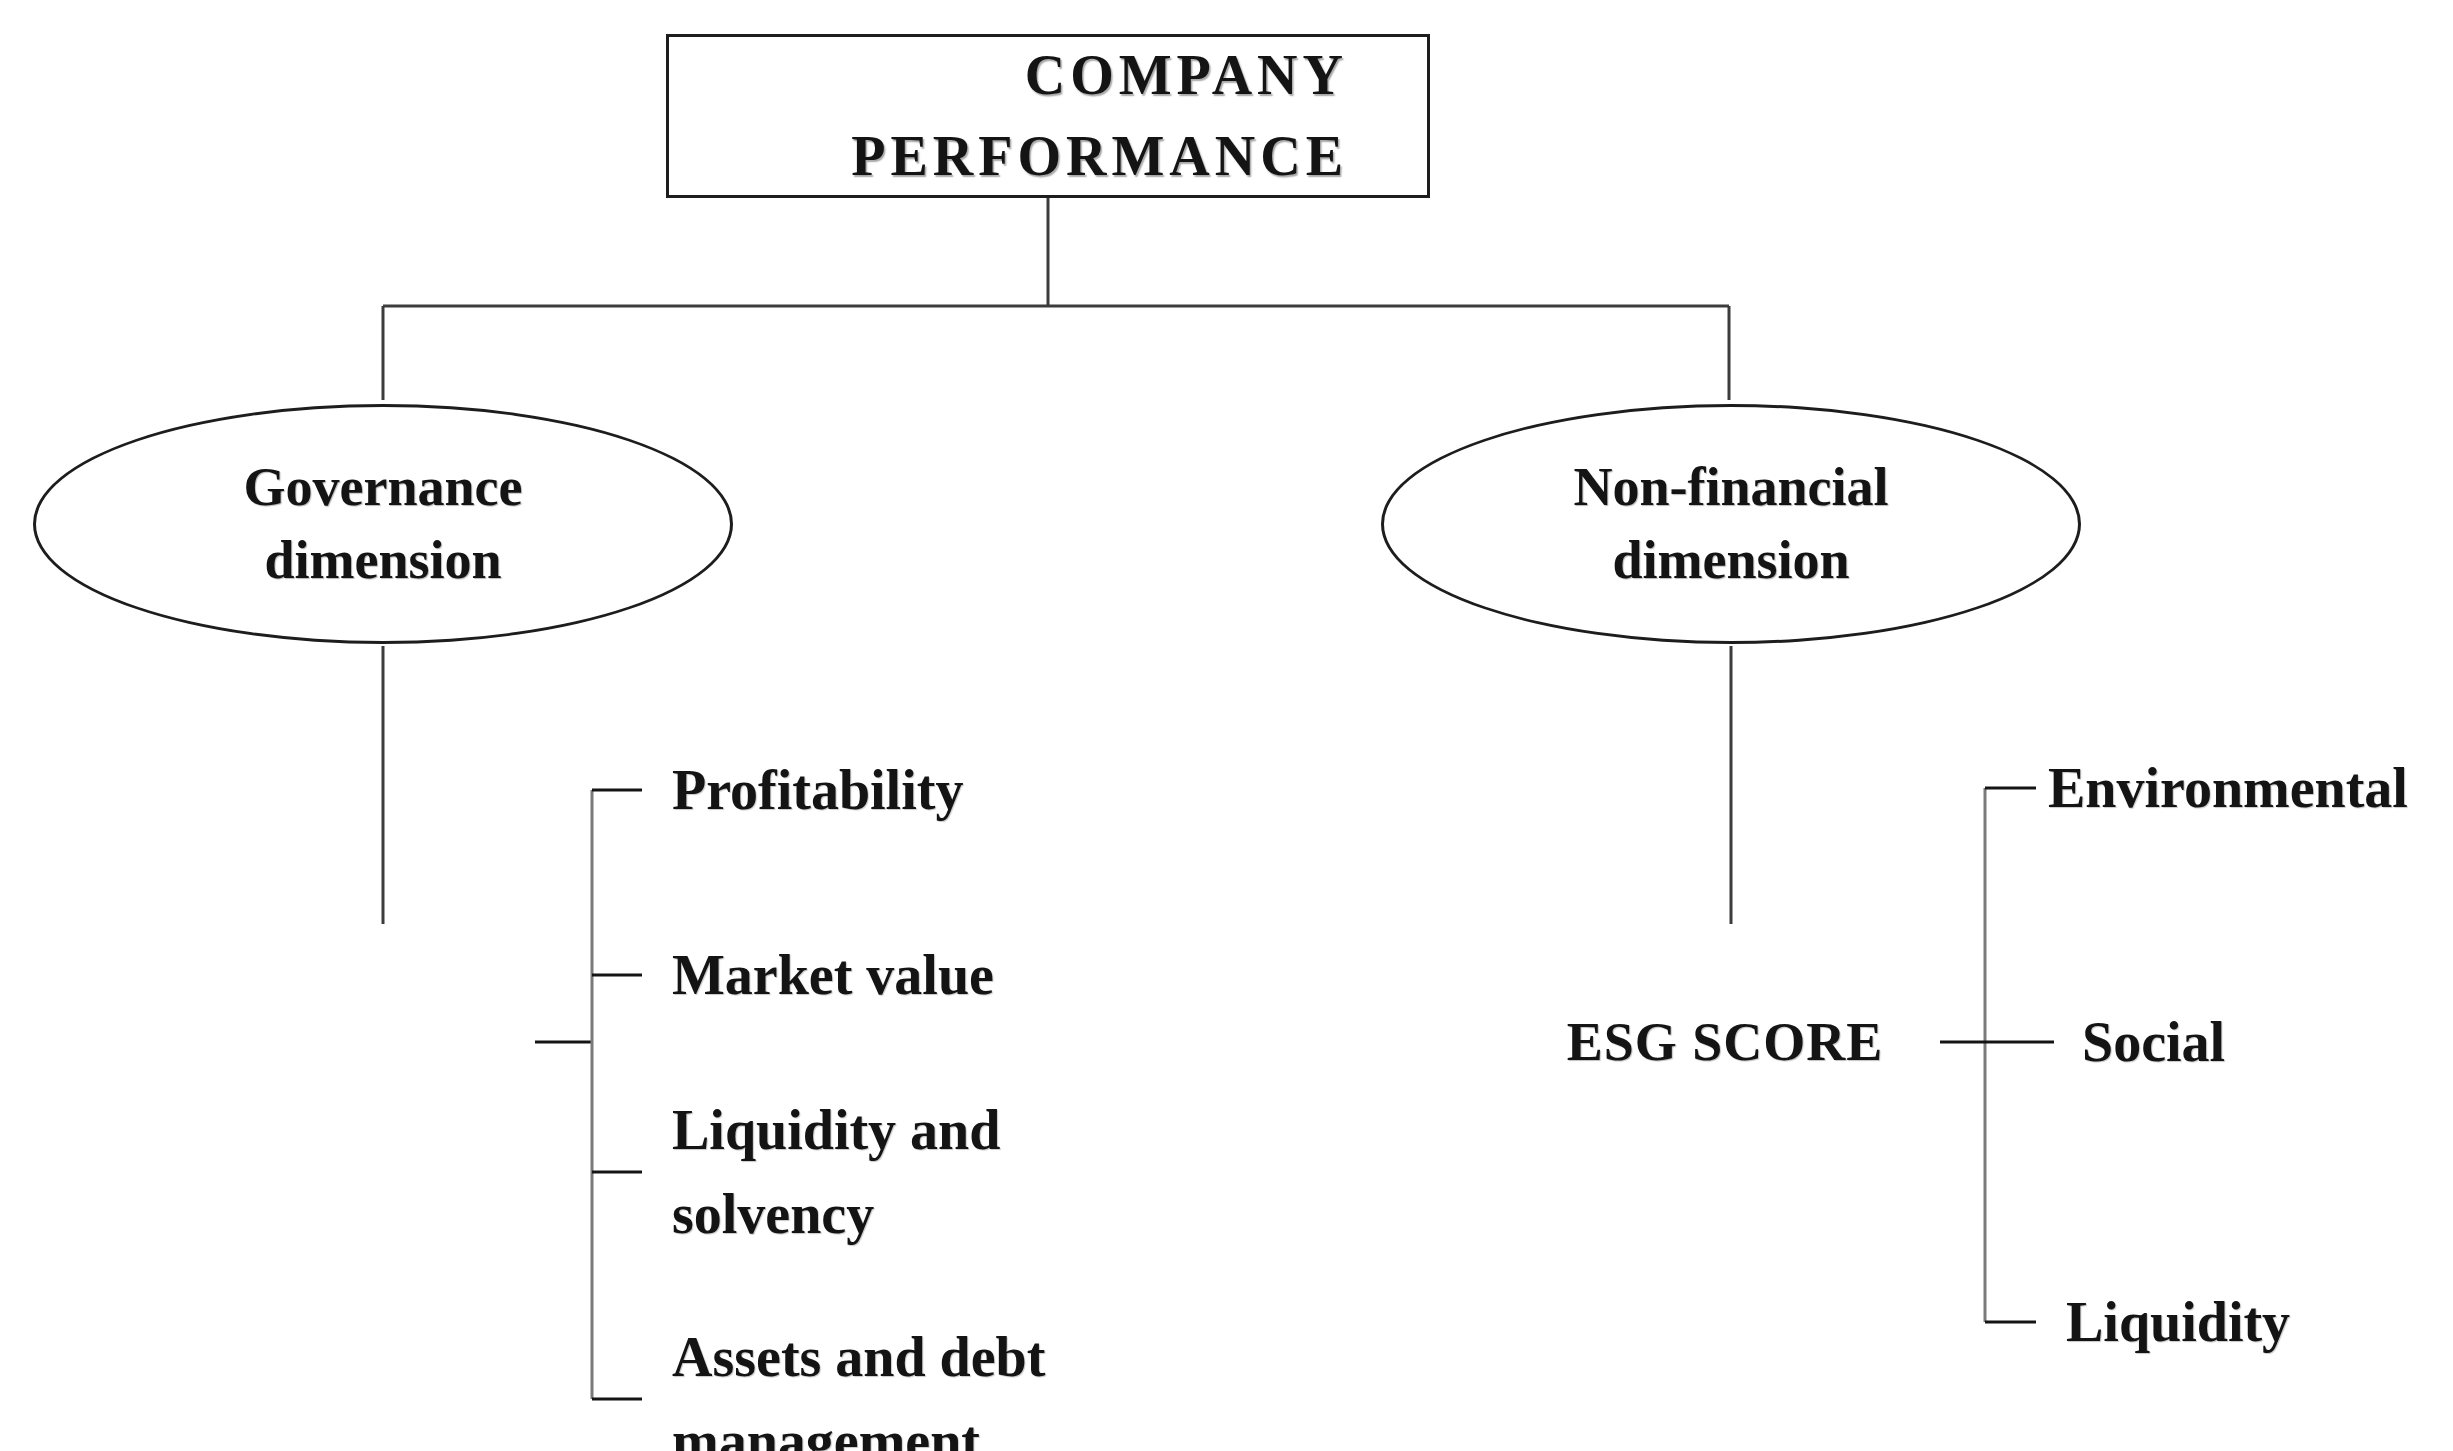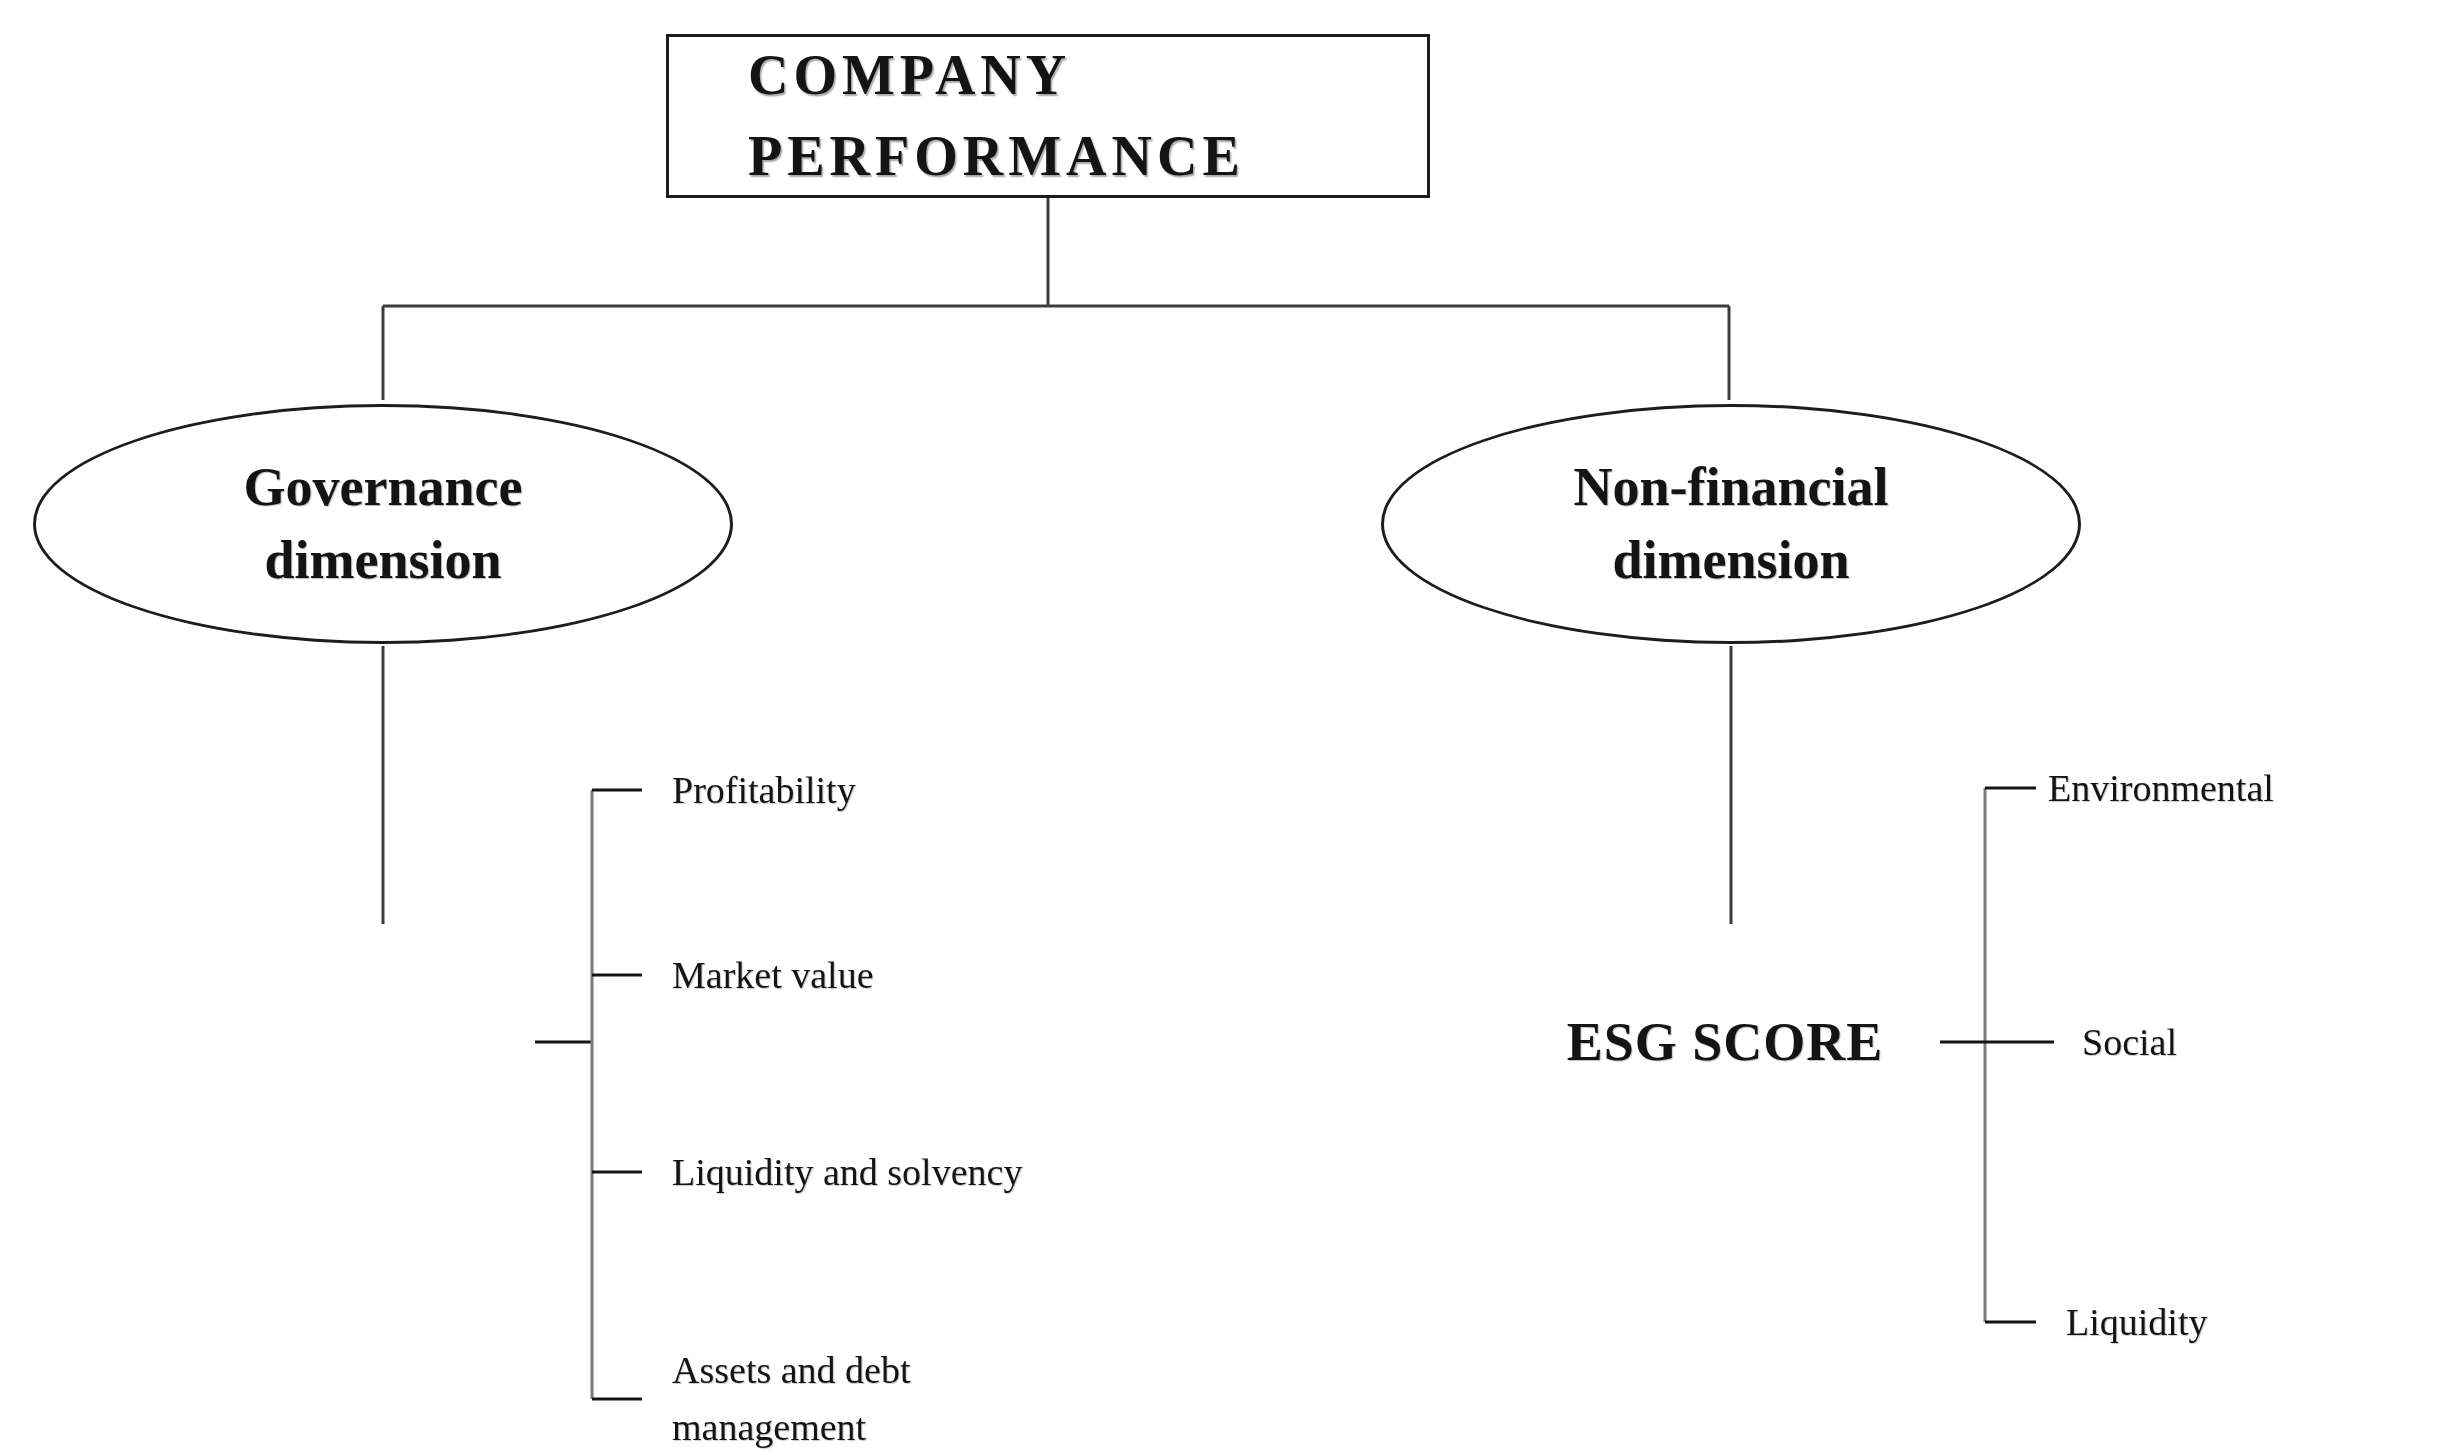--- a/index.html
+++ b/index.html
@@ -24,21 +24,21 @@
   svg.wires path{fill:none;}
   .wire{stroke:var(--line);stroke-width:3;}
   .spine{stroke:var(--spine);stroke-width:3;}
   .arrowline{stroke:var(--arrow);stroke-width:3;}
   .arrowhead{fill:var(--arrow);stroke:none;}
 
   .root-box{
     position:absolute;left:666px;top:34px;width:764px;height:164px;
     border:3px solid var(--border);
     background:var(--bg);
-    display:flex;align-items:center;justify-content:center;text-align:left;
+    display:flex;align-items:center;justify-content:center;text-align:right;
   }
   .root-box .label{
     font-size:56px;font-weight:700;line-height:1.45;letter-spacing:5px;
     width:600px;
     text-shadow:1.5px 1.5px 1.5px rgba(0,0,0,0.35);
   }
   .ellipse{
     position:absolute;width:700px;height:240px;
     border:3px solid var(--border);border-radius:50%;
     background:var(--bg);
@@ -52,21 +52,21 @@
   }
   .hub{
     position:absolute;transform:translateY(-50%);
     font-size:54px;font-weight:700;text-align:center;letter-spacing:1px;
     text-shadow:1px 1px 1px rgba(0,0,0,0.25);
   }
   .hub.ratios{left:227px;top:1042px;width:300px;}
   .hub.esg{left:1545px;top:1042px;width:360px;}
   .item{
     position:absolute;transform:translateY(-50%);
-    font-size:38px;font-weight:400;line-height:1.5;width:380px;
+    font-size:56px;font-weight:700;line-height:1.5;width:380px;
     text-shadow:1px 1px 1px rgba(0,0,0,0.22);
   }
   .item.i-profitability{left:672px;top:790px;}
   .item.i-market-value{left:672px;top:975px;}
   .item.i-liquidity{left:672px;top:1172px;width:360px;}
   .item.i-assets{left:672px;top:1399px;width:380px;}
   .item.i-environmental{left:2000px;top:788px;width:380px;margin-left:48px;}
   .item.i-social{left:2082px;top:1042px;width:300px;}
   .item.i-governance{left:2066px;top:1322px;width:380px;}
 </style>

